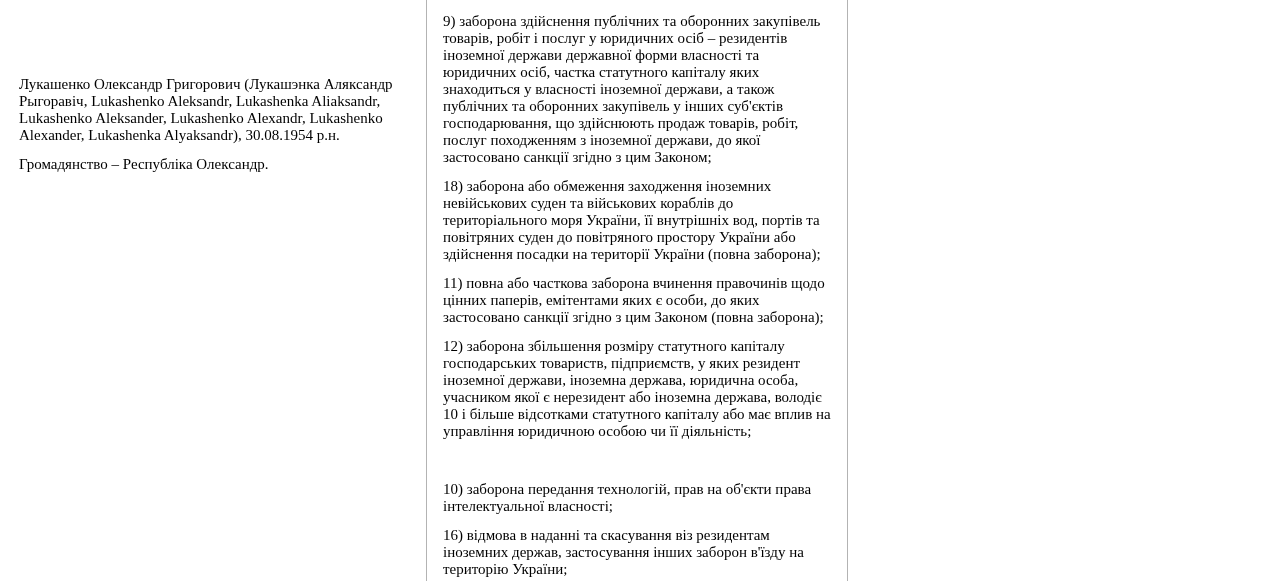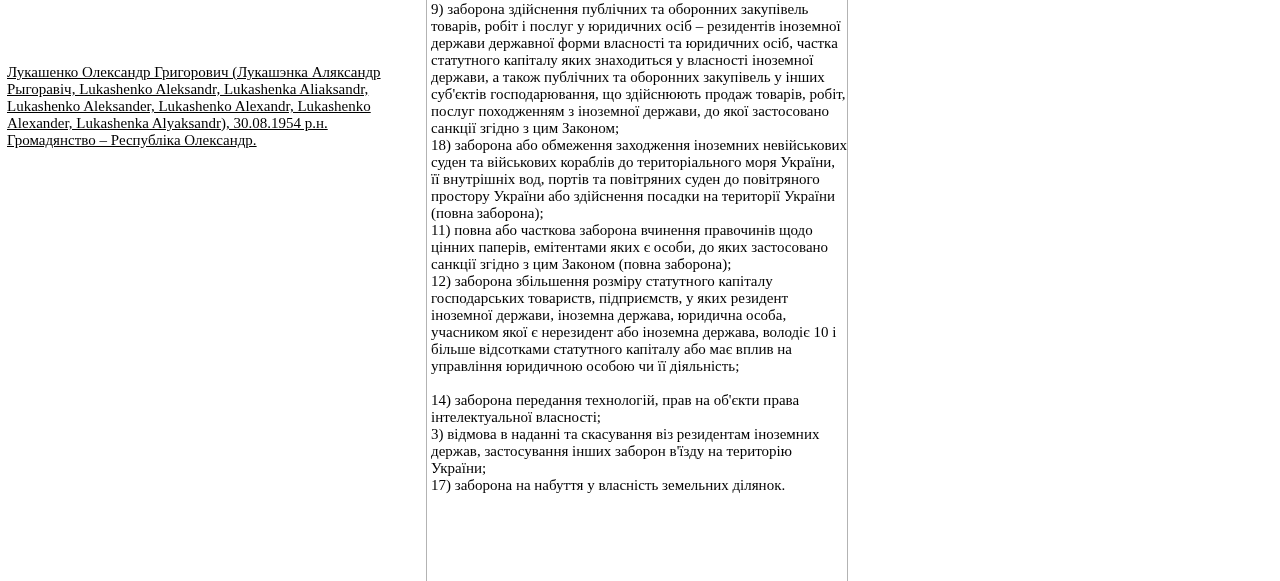--- a/index.html
+++ b/index.html
@@ -11,52 +11,52 @@
     height: 581px;
     background: var(--bg-color);
     font-family: "Liberation Serif", serif;
     font-size: 15px;
     line-height: 17px;
     color: var(--text-color);
     overflow: hidden;
     display: flex;
   }
   .cell { box-sizing: border-box; height: 581px; flex: 0 0 auto; }
-  .cell-person { width: 426px; padding: 64px 6px 0 7px; text-decoration: underline; }
+  .cell-person { width: 426px; padding: 64px 6px 0 7px; }
   .cell-sanctions {
     width: 422px;
     border-left: 1px solid var(--border-color);
     border-right: 1px solid var(--border-color);
     padding: 1px 0 0 4px;
   }
   .cell-duration {
     width: 421px;
     border-right: 1px solid var(--border-color);
     padding: 99px 5px 0 6px;
   }
-  .para { margin: 0; }
+  .para { margin: 12px; }
   .sanction-item { min-height: 17px; }
 </style>
 </head>
 <body>
 
 <div class="page">
 
   <div class="cell cell-person">
     <p class="para">Лукашенко Олександр Григорович (Лукашэнка Аляксандр Рыгоравіч, Lukashenko Aleksandr, Lukashenka Aliaksandr, Lukashenko Aleksander, Lukashenko Alexandr, Lukashenko Alexander, Lukashenka Alyaksandr), 30.08.1954 р.н.</p>
     <p class="para">Громадянство – Республіка Олександр.</p>
   </div>
 
   <div class="cell cell-sanctions">
     <div>
         <p class="para sanction-item">9) заборона здійснення публічних та оборонних закупівель товарів, робіт і послуг у юридичних осіб – резидентів іноземної держави державної форми власності та юридичних осіб, частка статутного капіталу яких знаходиться у власності іноземної держави, а також публічних та оборонних закупівель у інших суб'єктів господарювання, що здійснюють продаж товарів, робіт, послуг походженням з іноземної держави, до якої застосовано санкції згідно з цим Законом;</p>
         <p class="para sanction-item">18) заборона або обмеження заходження іноземних невійськових суден та військових кораблів до територіального моря України, її внутрішніх вод, портів та повітряних суден до повітряного простору України або здійснення посадки на території України (повна заборона);</p>
         <p class="para sanction-item">11) повна або часткова заборона вчинення правочинів щодо цінних паперів, емітентами яких є особи, до яких застосовано санкції згідно з цим Законом (повна заборона);</p>
         <p class="para sanction-item">12) заборона збільшення розміру статутного капіталу господарських товариств, підприємств, у яких резидент іноземної держави, іноземна держава, юридична особа, учасником якої є нерезидент або іноземна держава, володіє 10 і більше відсотками статутного капіталу або має вплив на управління юридичною особою чи її діяльність;</p>
         <p class="para sanction-item"></p>
-        <p class="para sanction-item">14) заборона передання технологій, прав на об'єкти права інтелектуальної власності;</p>
-        <p class="para sanction-item">3) відмова в наданні та скасування віз резидентам іноземних держав, застосування інших заборон в'їзду на територію України;</p>
+        <p class="para sanction-item">10) заборона передання технологій, прав на об'єкти права інтелектуальної власності;</p>
+        <p class="para sanction-item">16) відмова в наданні та скасування віз резидентам іноземних держав, застосування інших заборон в'їзду на територію України;</p>
         <p class="para sanction-item">17) заборона на набуття у власність земельних ділянок.</p>
       </div>
   </div>
 
 
 </div>
 
 </body></html>

